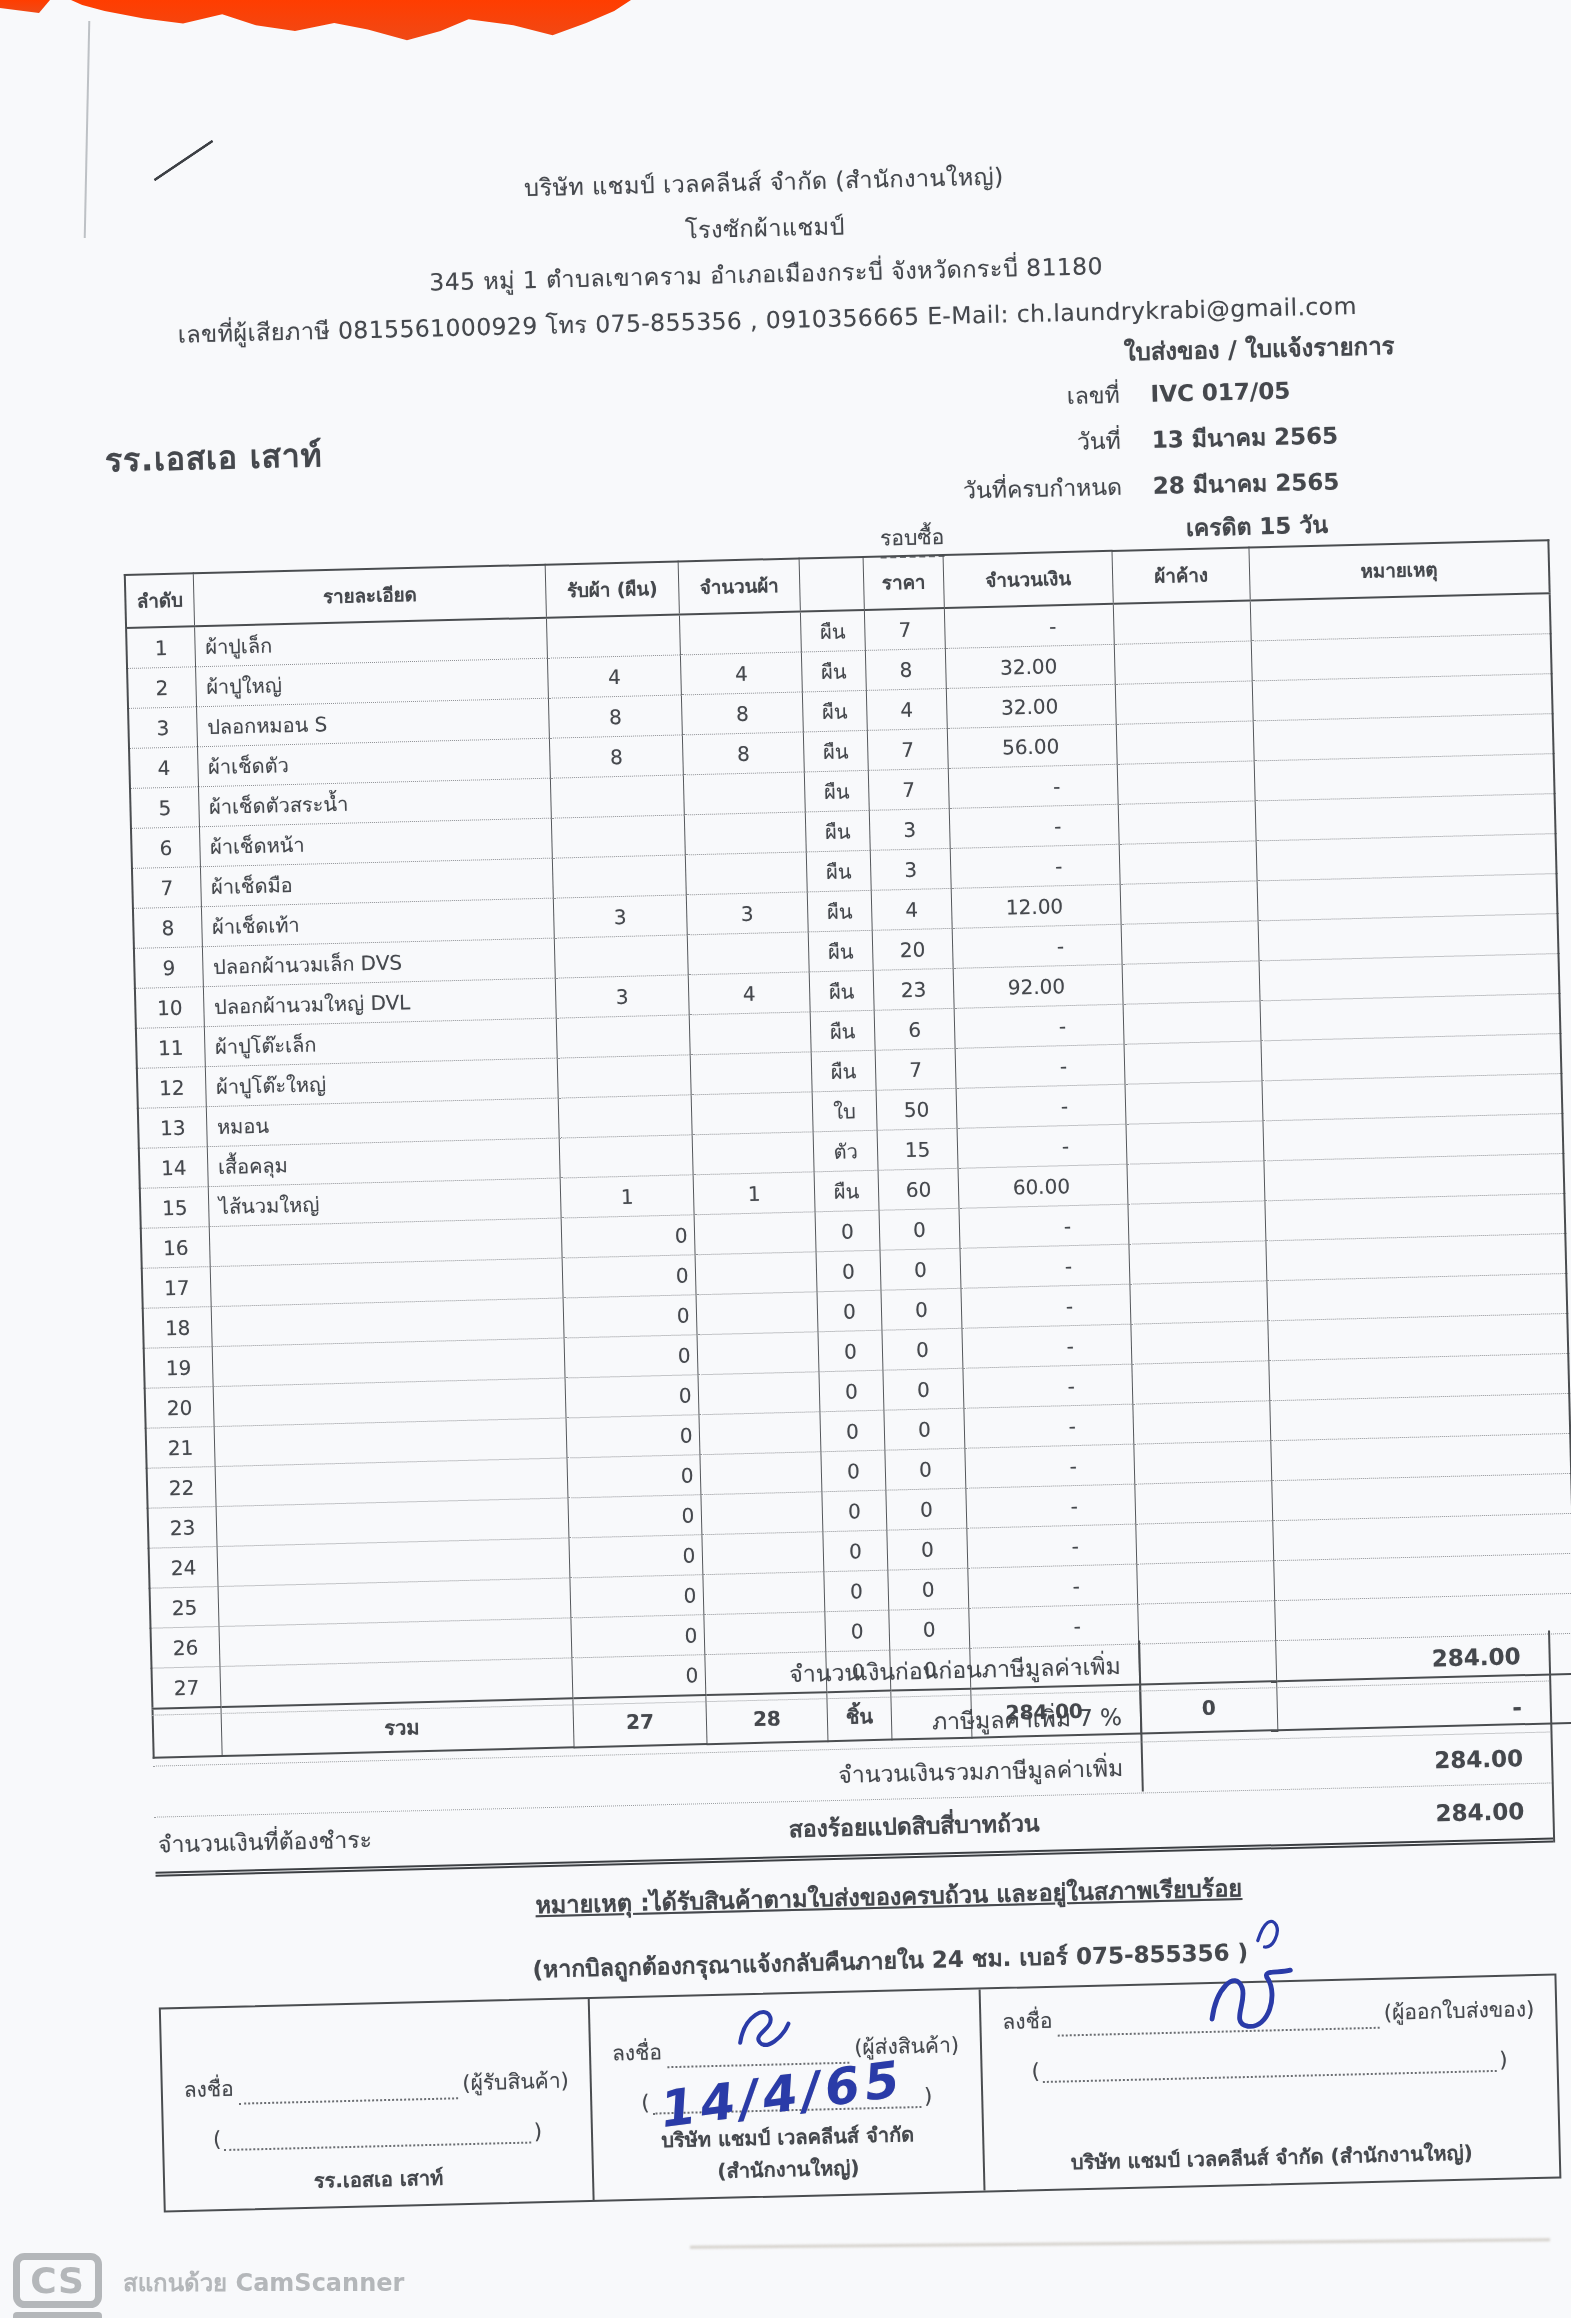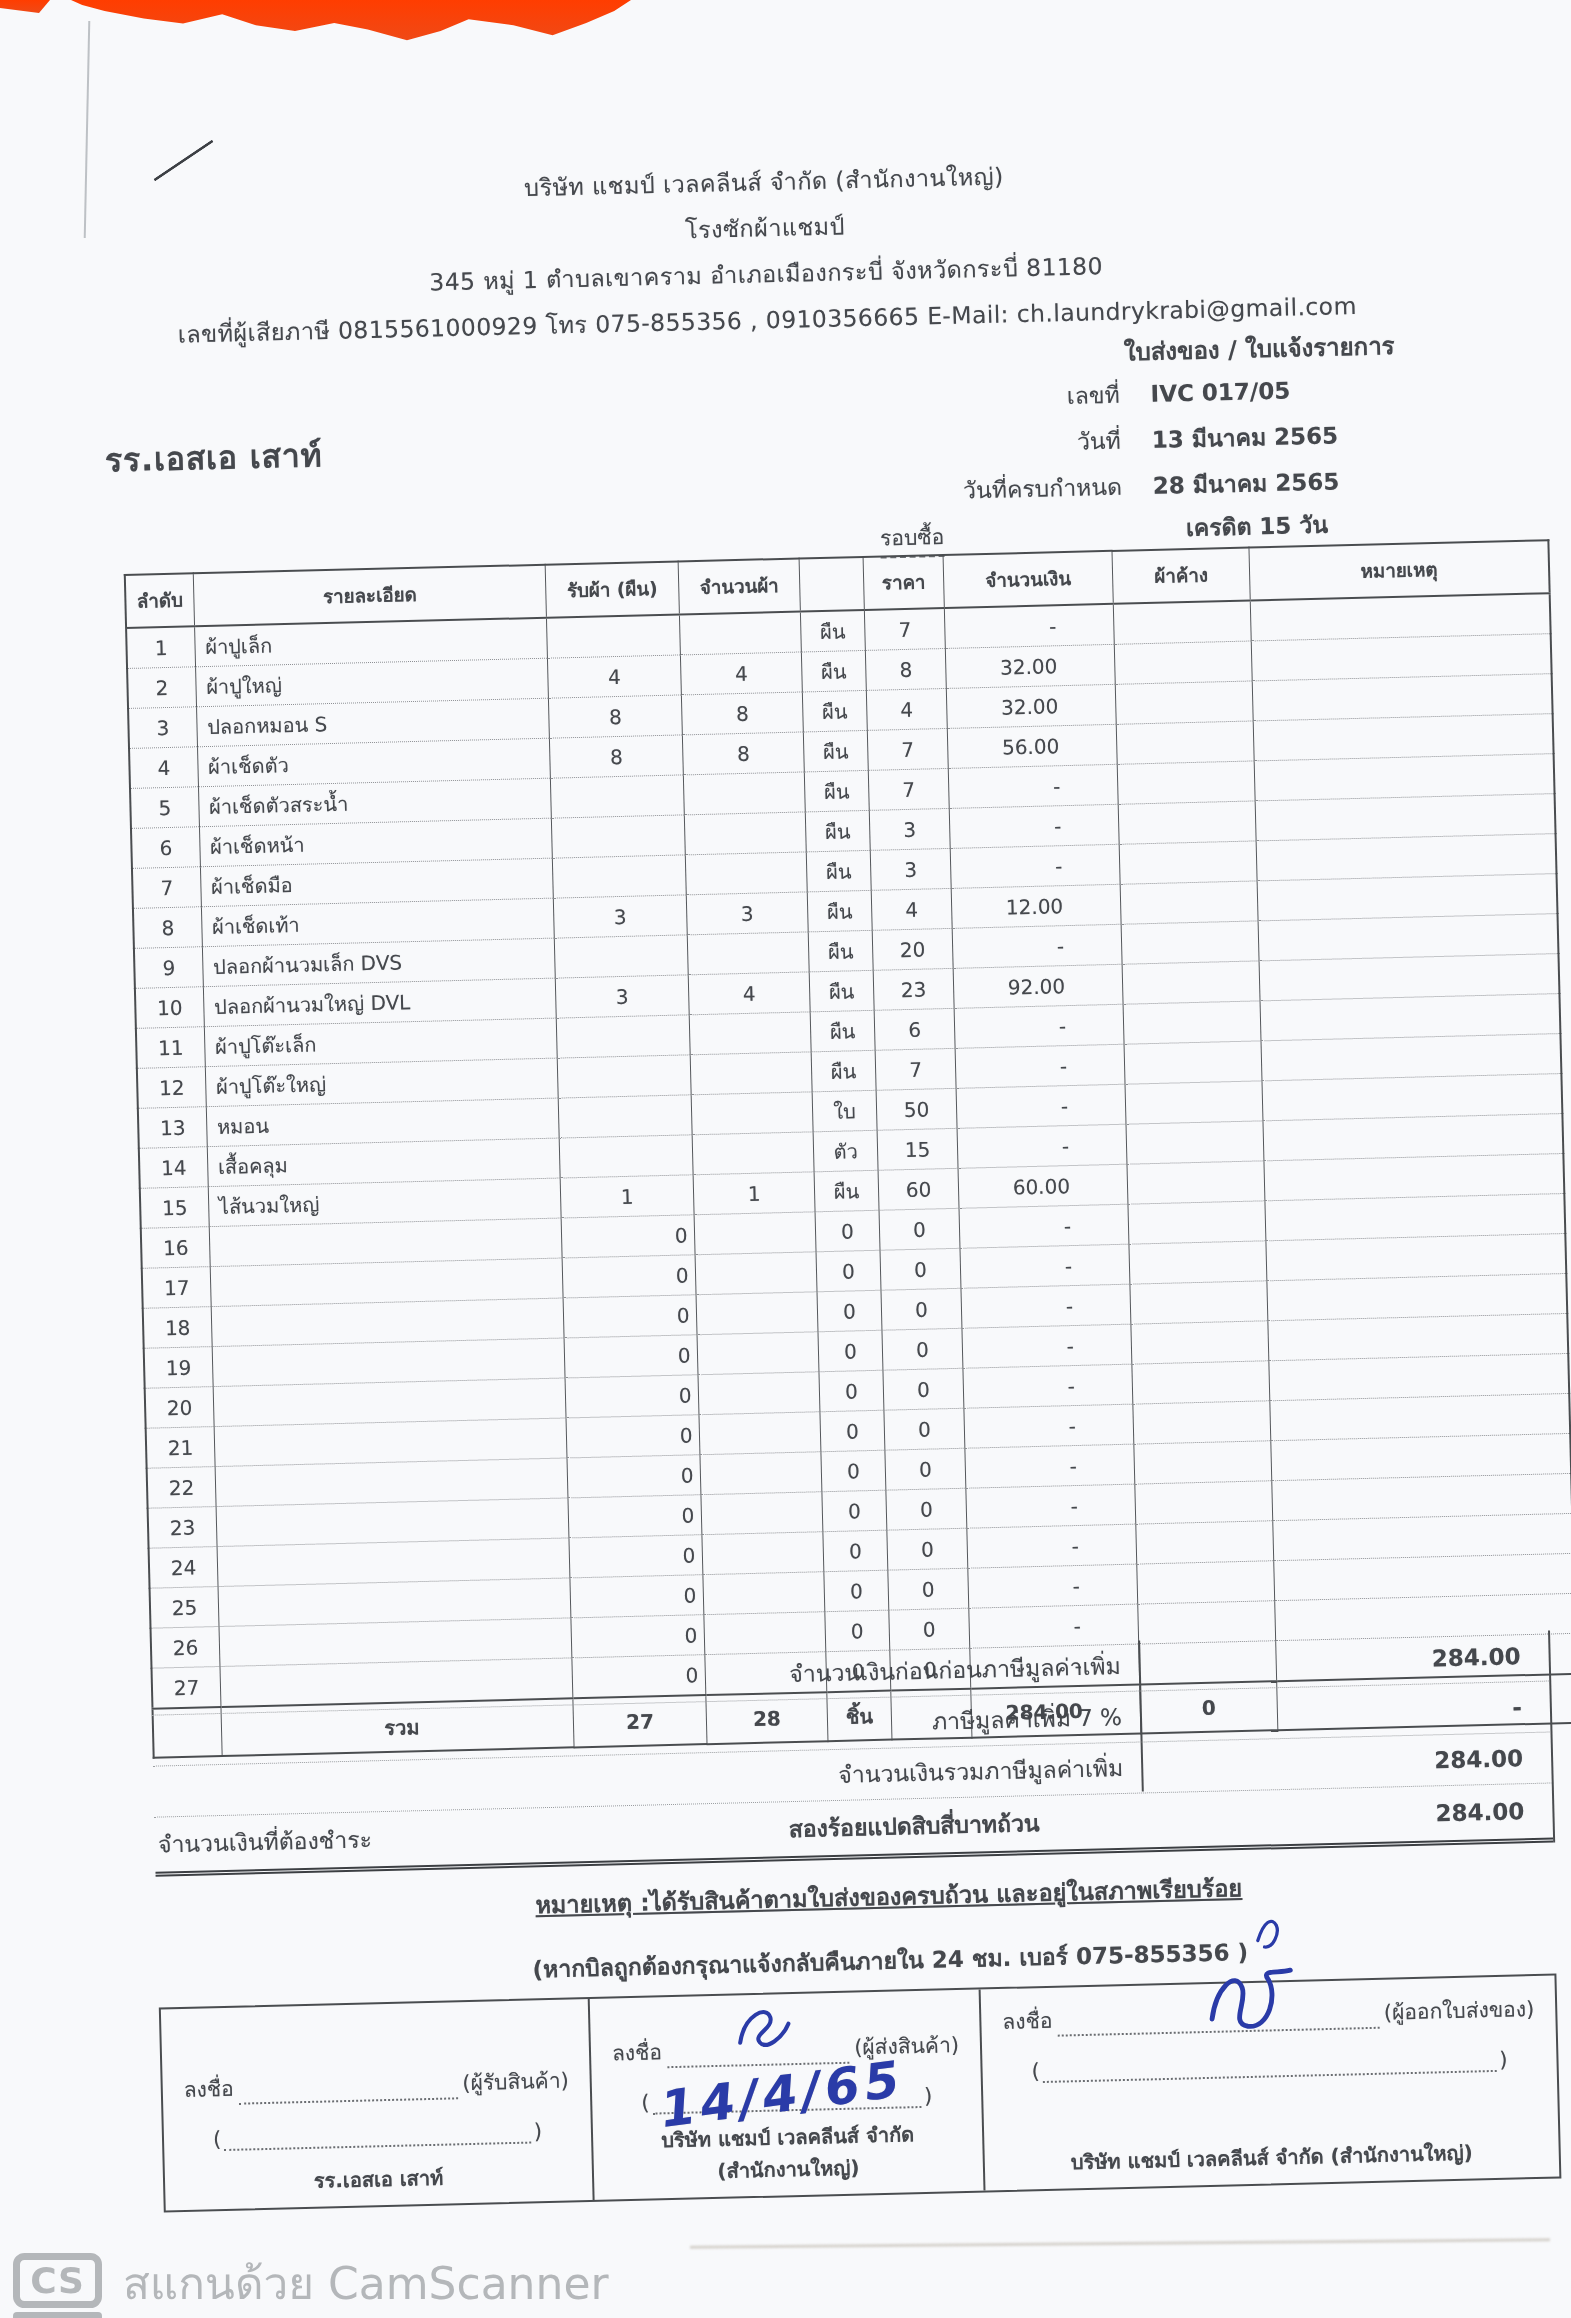--- a/index.html
+++ b/index.html
@@ -74,21 +74,21 @@
            transform:rotate(-6deg);color:#2a3ba8;letter-spacing:4.9px;}
   .hw-sig-mid{position:absolute;left:138px;top:4.9px;}
   .hw-sig-right{position:absolute;left:219px;top:-28px;}
 
   
   .wm{position:absolute;left:13px;top:2253px;display:flex;align-items:flex-start;gap:21px;color:#b4b7ba;}
   .cs-logo{display:flex;flex-direction:column;align-items:center;}
   .cs-box{width:75px;height:41px;border:7.3px solid #b4b7ba;border-radius:11.4px;display:flex;align-items:center;justify-content:center;
           font-size:36px;font-weight:bold;letter-spacing:0.8px;}
   .cs-base{margin-top:4px;width:89px;height:19.5px;background:#b4b7ba;border-radius:4px;}
-  .wm-text{font-size:44px;line-height:47px;margin-top:6.5px;}
+  .wm-text{font-size:24px;line-height:47px;margin-top:6.5px;font-weight:bold;}
 </style>
 </head>
 <body>
 
 <div class="page">
 
   <div class="blob blob-main"></div>
   <div class="blob blob-corner"></div>
   <div class="crease"></div>
   <div class="pen-slash"></div>

